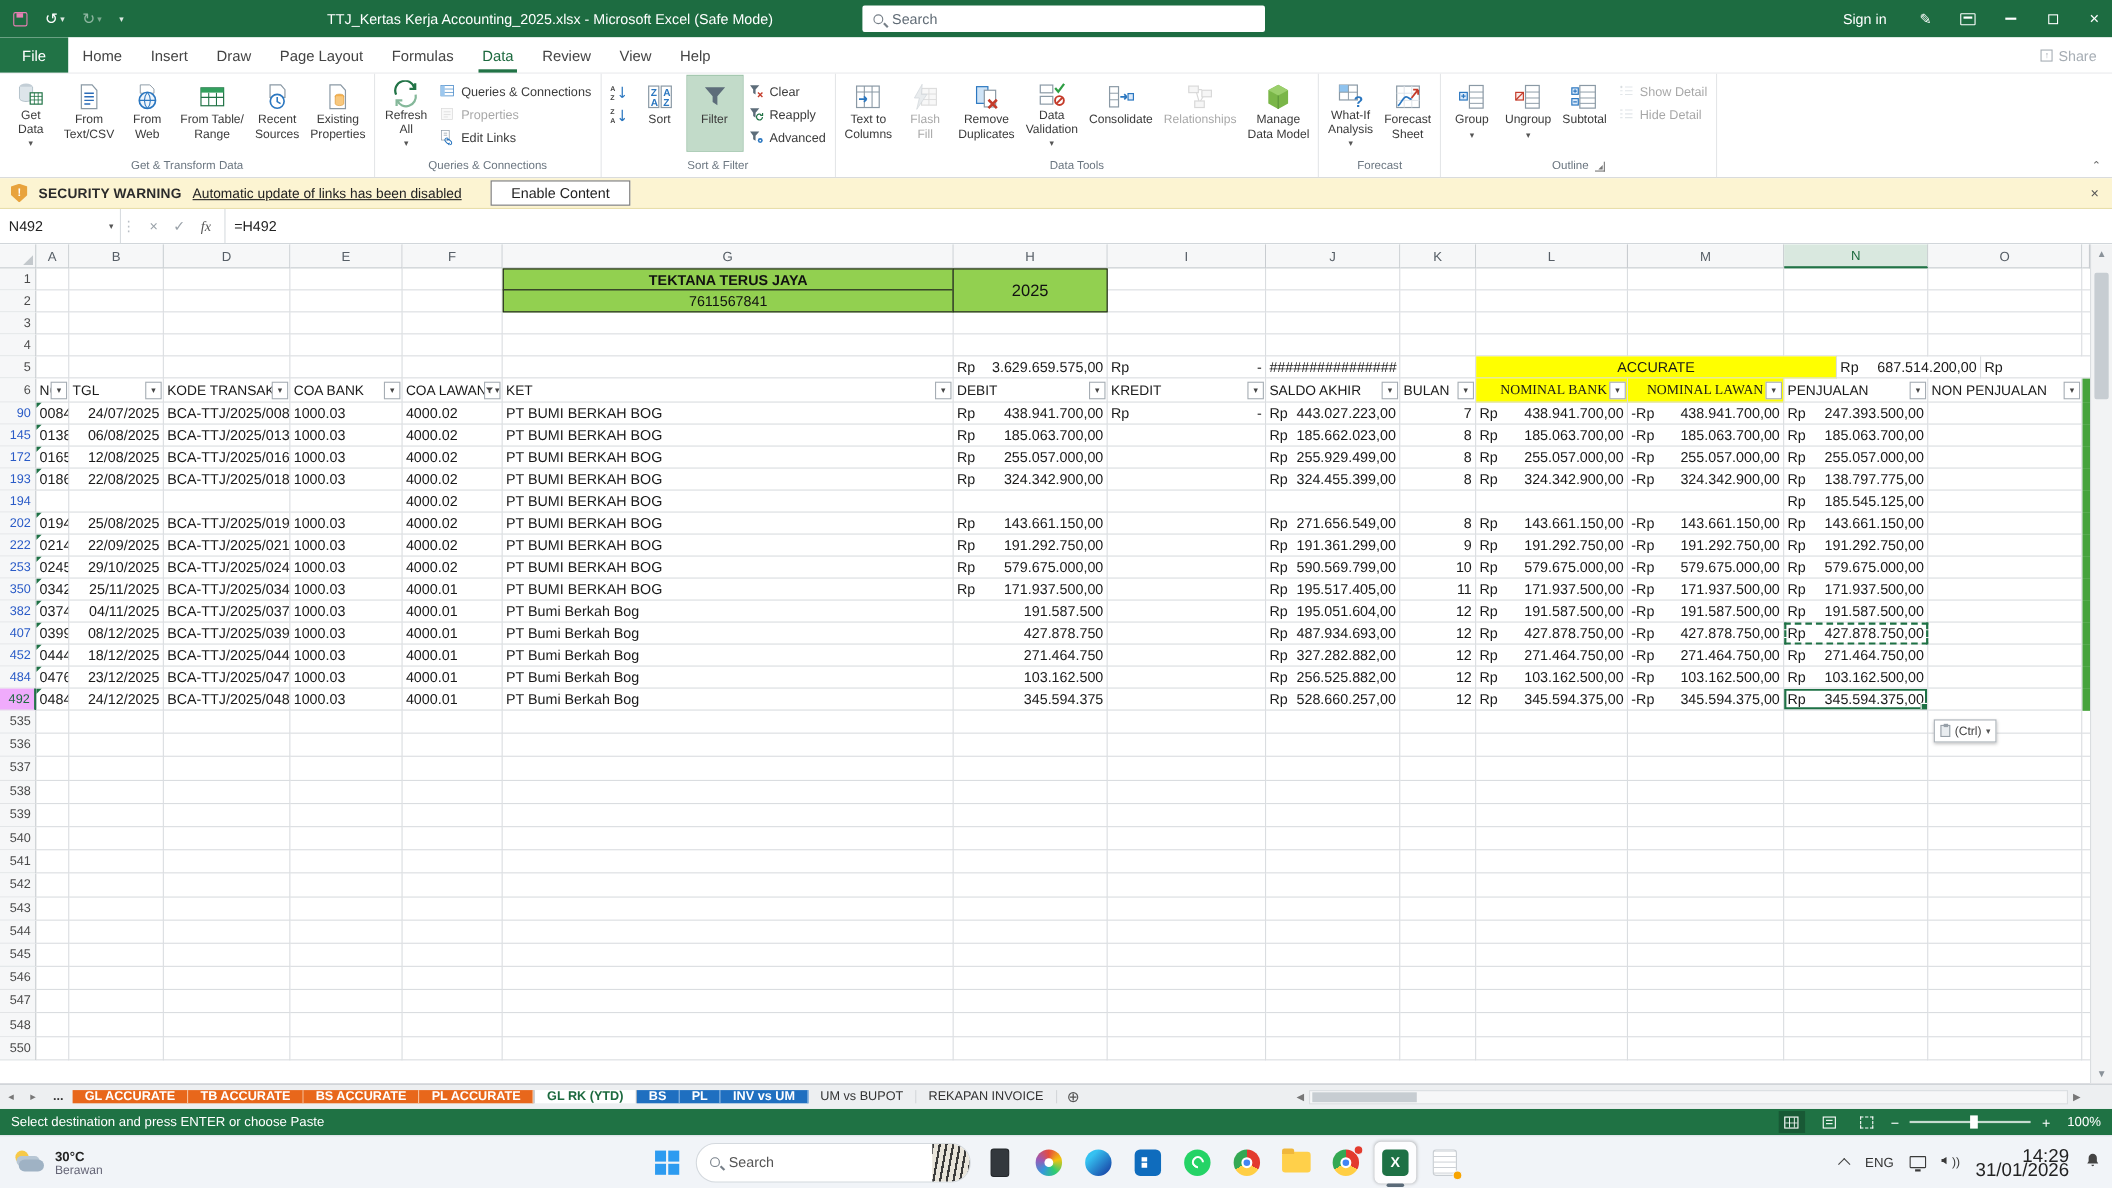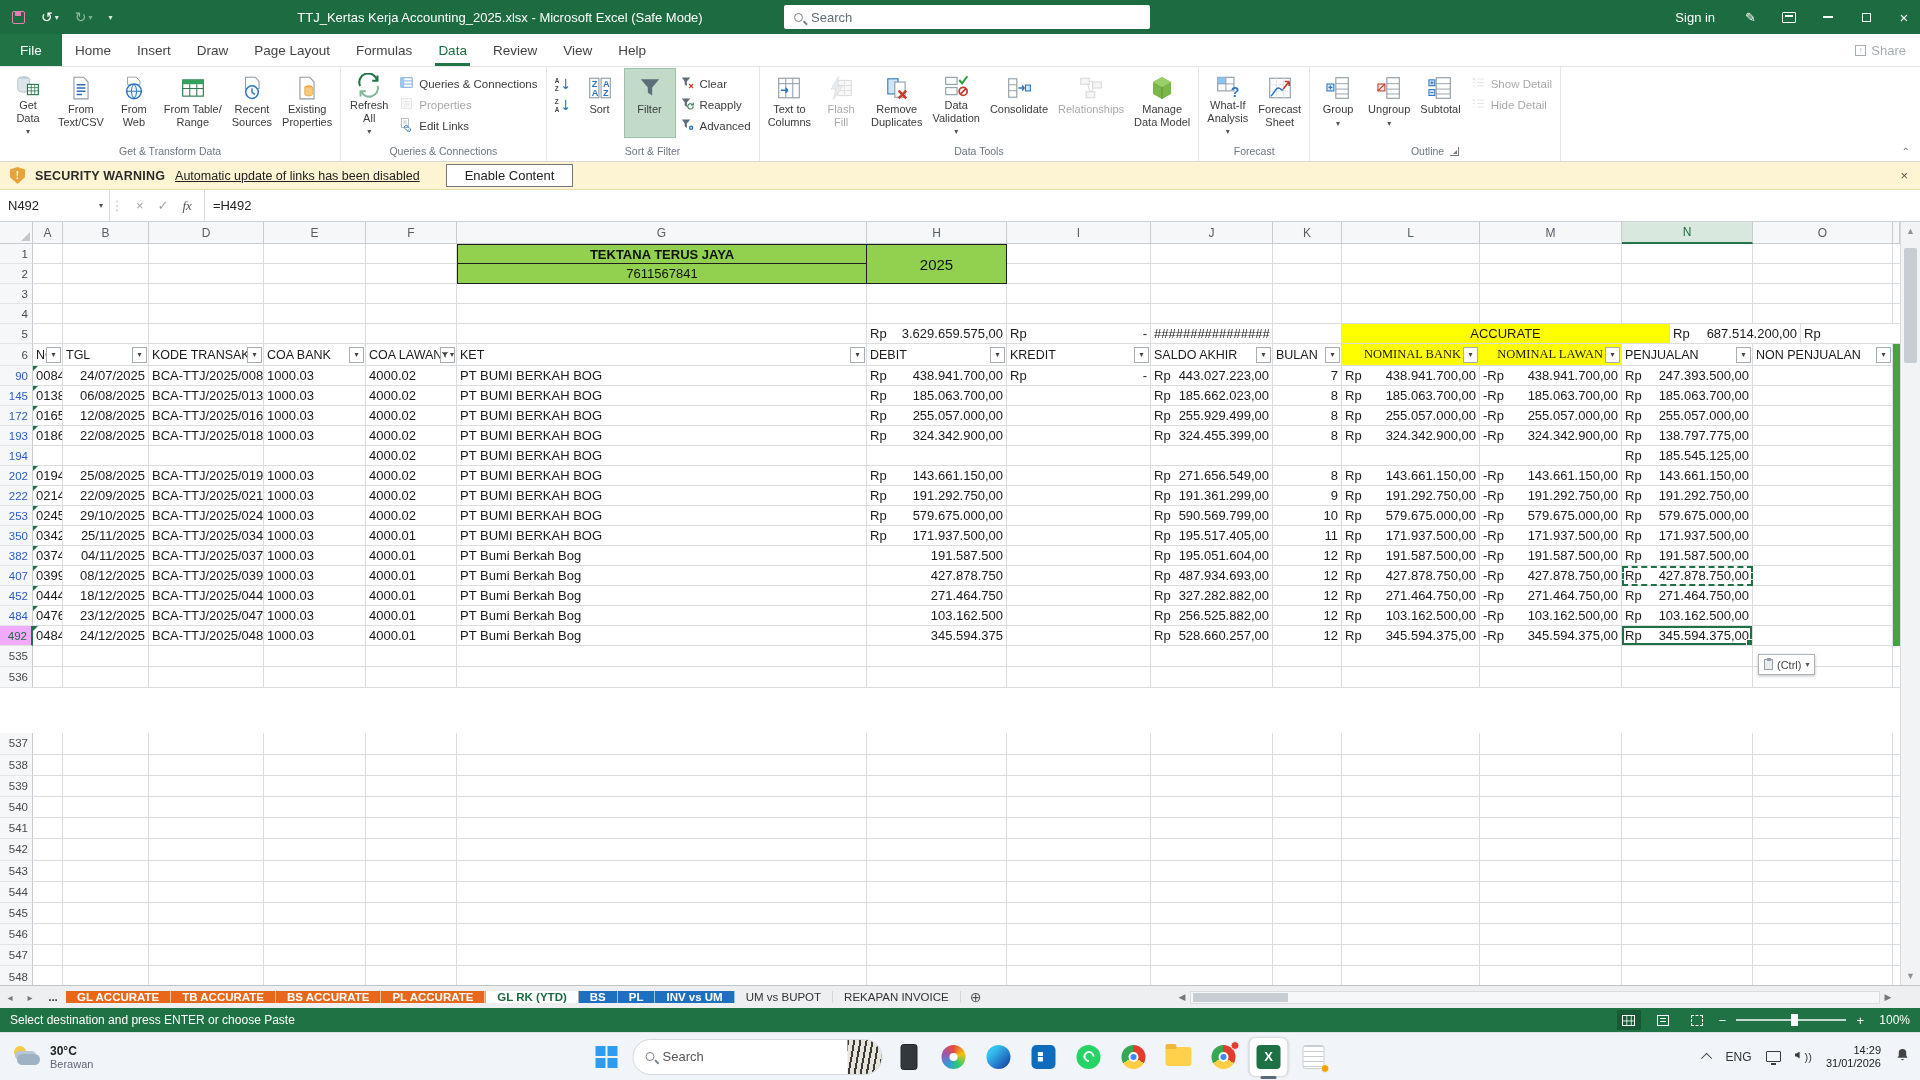--- a/index.html
+++ b/index.html
@@ -160,21 +160,21 @@
   .noteic{width:22px;height:24px;background:#fff;border:1px solid #C8CDD2;border-radius:3px;background-image:linear-gradient(#C8CDD2 1px,transparent 1px);background-size:100% 5px;background-position:0 5px;}
   .badge{position:absolute;right:3px;top:3px;width:9px;height:9px;border-radius:50%;background:#E33B2E;border:1.5px solid #F1F4F8;}
   .badge.orange{top:auto;bottom:3px;background:#F7A400;}
   .tr{position:absolute;right:10px;top:0;height:100%;display:flex;align-items:center;gap:14px;}
   .chev{width:8px;height:8px;border-left:1.6px solid #444;border-top:1.6px solid #444;transform:rotate(45deg) translateY(2px);}
   .lang{font-size:12px;color:#333;}
   .neticon{width:15px;height:11px;border:1.4px solid #3a3a3a;border-radius:1px;position:relative;}
   .neticon::after{content:"";position:absolute;left:4px;bottom:-4px;width:5px;height:2px;background:#3a3a3a;}
   .spk{font-size:11px;color:#3a3a3a;position:relative;padding-left:10px;}
   .spk::before{content:"";position:absolute;left:0;top:1px;width:5px;height:7px;background:#3a3a3a;clip-path:polygon(0 30%,40% 30%,100% 0,100% 100%,40% 70%,0 70%);}
-  .clock{display:flex;flex-direction:column;align-items:flex-end;font-size:11px;color:#222;line-height:13px;}
+  .clock{display:flex;flex-direction:column;align-items:flex-end;font-size:17px;color:#222;line-height:13px;}
 </style>
 </head>
 <body>
 
 <div class="titlebar">
   <div class="qat">
     <span class="qbtn">
         <span class="floppy"></span>
       </span>
     <span class="qbtn">↺<span class="qdd">▾</span></span>
@@ -1288,21 +1288,21 @@
         <div class="cl " style="width: 140px;"></div>
         <div class="cl " style="width: 144px;"></div>
         <div class="cl " style="width: 122px;"></div>
         <div class="cl " style="width: 69px;"></div>
         <div class="cl " style="width: 138px;"></div>
         <div class="cl " style="width: 142px;"></div>
         <div class="cl " style="width: 131px;"></div>
         <div class="cl " style="width: 140px;"></div>
         <div class="strip"></div>
       </div>
-      <div class="grow" style="height: 21.2px; margin-top: 45px;">
+      <div class="grow" style="height: 21.2px;">
         <div class="rh">537</div>
         <div class="cl " style="width: 30px;"></div>
         <div class="cl " style="width: 86px;"></div>
         <div class="cl " style="width: 115px;"></div>
         <div class="cl " style="width: 102px;"></div>
         <div class="cl " style="width: 91px;"></div>
         <div class="cl " style="width: 410px;"></div>
         <div class="cl " style="width: 140px;"></div>
         <div class="cl " style="width: 144px;"></div>
         <div class="cl " style="width: 122px;"></div>
@@ -1488,38 +1488,20 @@
         <div class="cl " style="width: 122px;"></div>
         <div class="cl " style="width: 69px;"></div>
         <div class="cl " style="width: 138px;"></div>
         <div class="cl " style="width: 142px;"></div>
         <div class="cl " style="width: 131px;"></div>
         <div class="cl " style="width: 140px;"></div>
         <div class="strip"></div>
       </div>
       <div class="grow" style="height: 21.2px;">
         <div class="rh">548</div>
-        <div class="cl " style="width: 30px;"></div>
-        <div class="cl " style="width: 86px;"></div>
-        <div class="cl " style="width: 115px;"></div>
-        <div class="cl " style="width: 102px;"></div>
-        <div class="cl " style="width: 91px;"></div>
-        <div class="cl " style="width: 410px;"></div>
-        <div class="cl " style="width: 140px;"></div>
-        <div class="cl " style="width: 144px;"></div>
-        <div class="cl " style="width: 122px;"></div>
-        <div class="cl " style="width: 69px;"></div>
-        <div class="cl " style="width: 138px;"></div>
-        <div class="cl " style="width: 142px;"></div>
-        <div class="cl " style="width: 131px;"></div>
-        <div class="cl " style="width: 140px;"></div>
-        <div class="strip"></div>
-      </div>
-      <div class="grow" style="height: 21.2px;">
-        <div class="rh">549</div>
         <div class="cl " style="width: 30px;"></div>
         <div class="cl " style="width: 86px;"></div>
         <div class="cl " style="width: 115px;"></div>
         <div class="cl " style="width: 102px;"></div>
         <div class="cl " style="width: 91px;"></div>
         <div class="cl " style="width: 410px;"></div>
         <div class="cl " style="width: 140px;"></div>
         <div class="cl " style="width: 144px;"></div>
         <div class="cl " style="width: 122px;"></div>
         <div class="cl " style="width: 69px;"></div>

